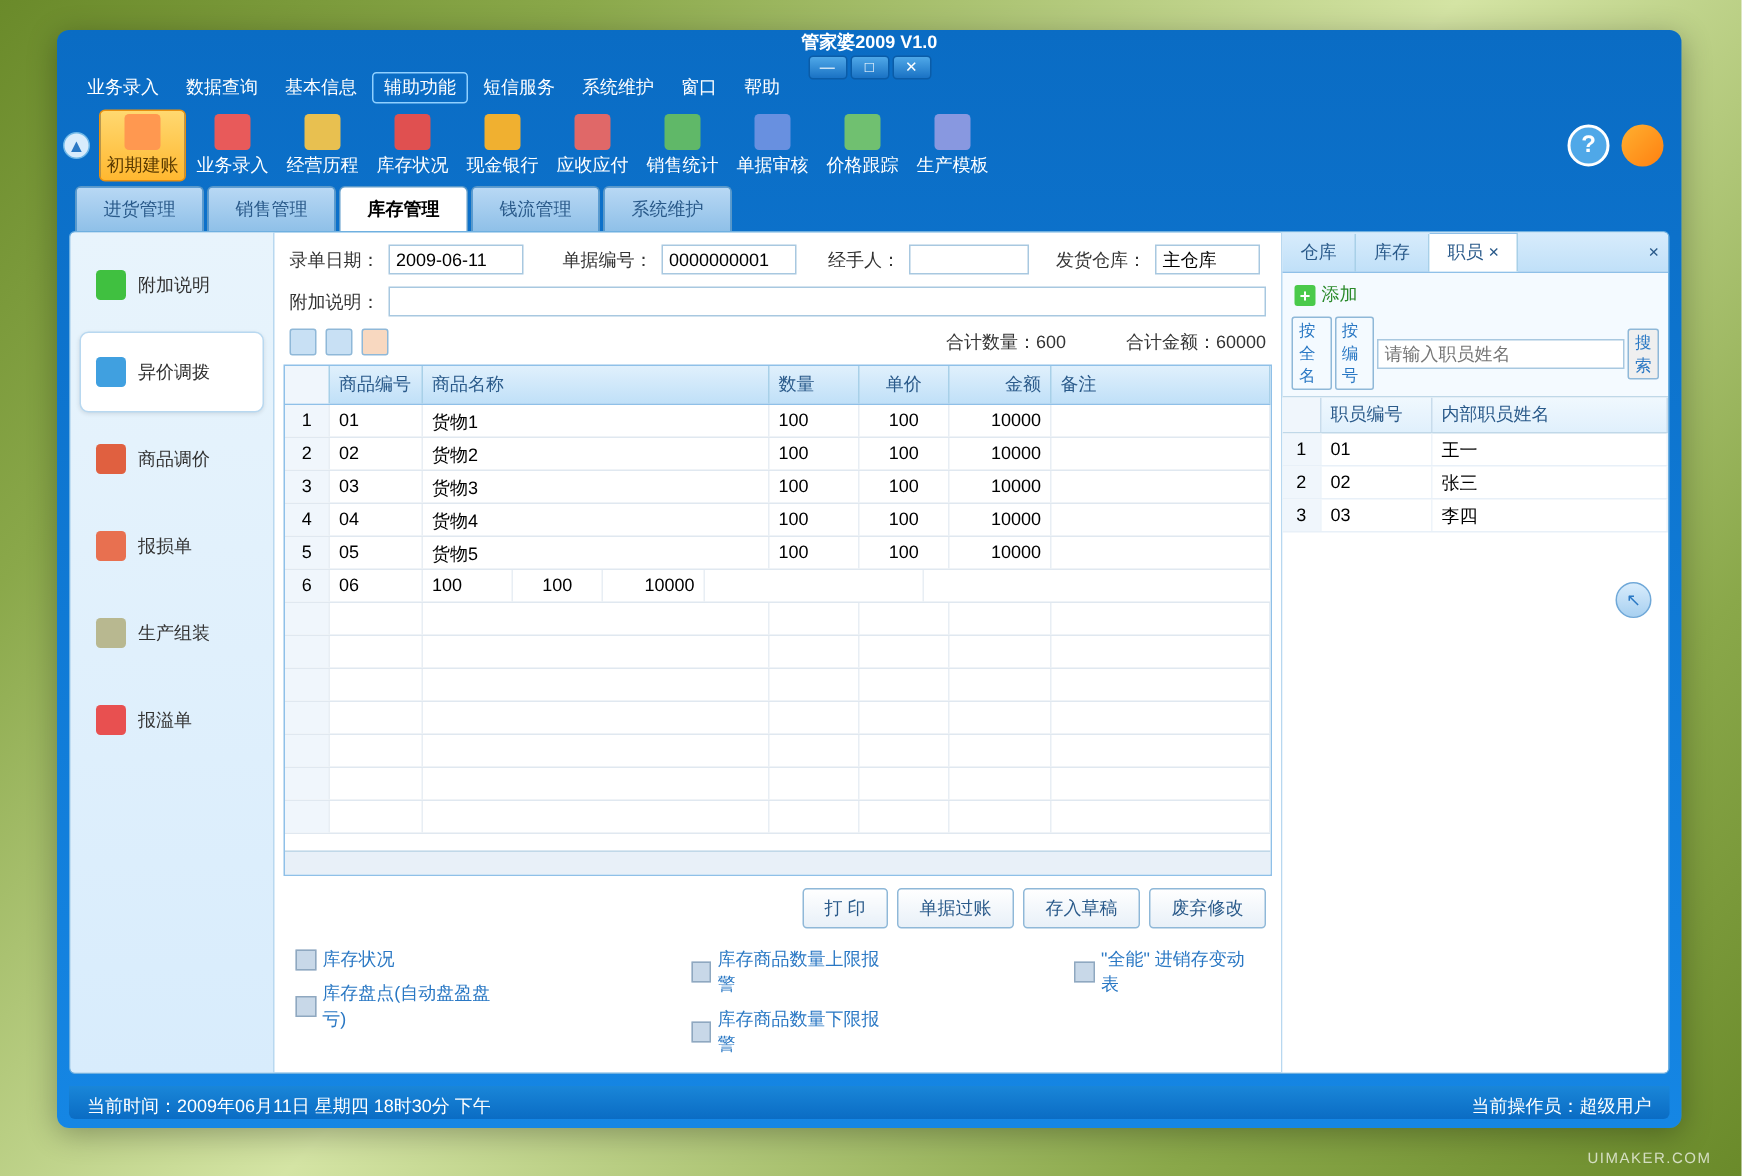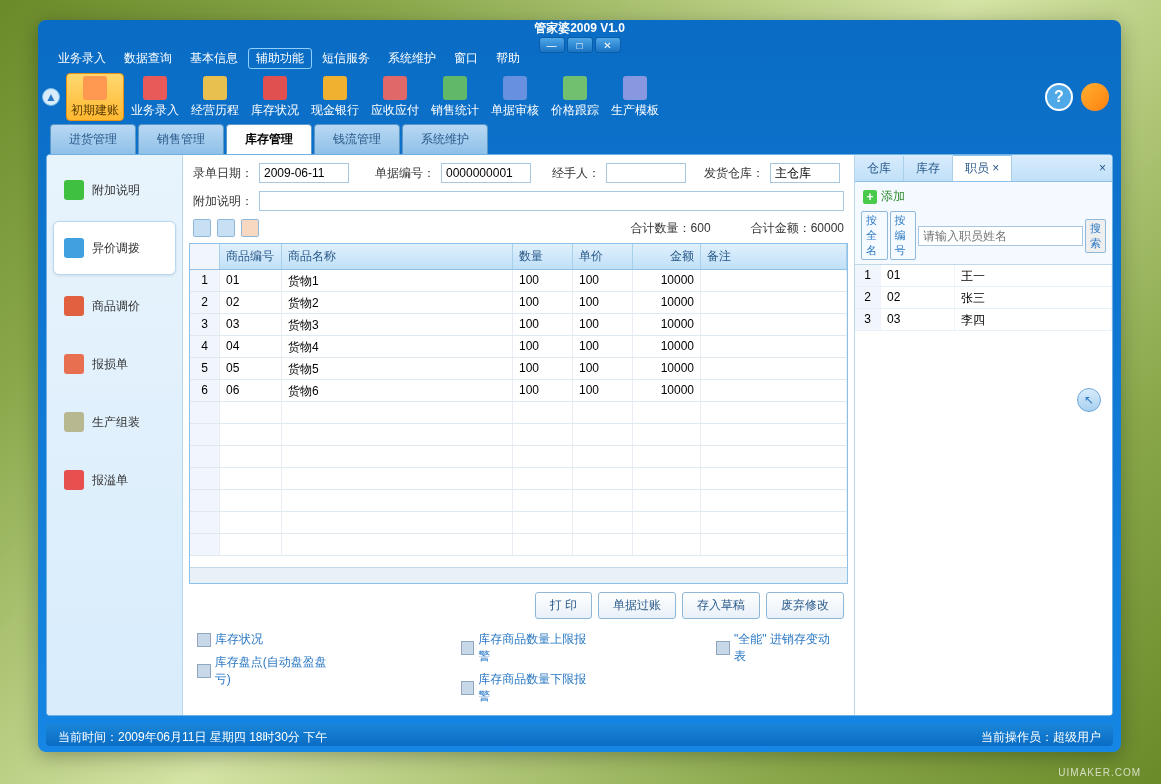--- a/index.html
+++ b/index.html
@@ -40,21 +40,21 @@
 .grid-wrap{flex:1;border:1px solid #8fc0e8;display:flex;flex-direction:column;overflow:hidden;}
 .grid-head{display:flex;background:linear-gradient(to bottom,#e0f0fc,#c0e0f8);border-bottom:1px solid #8fc0e8;}
 .grid-head .cell{border-right:1px solid #a8d0e8;padding:4px 6px;color:#2a5a8a;font-weight:normal;}
 .grid-body{flex:1;overflow:auto;background:#fff;}
 .grid-row{display:flex;border-bottom:1px solid #e0e8f0;}
 .grid-row .cell{border-right:1px solid #e8eef4;padding:3px 6px;height:21px;}
 .c-idx{width:30px;text-align:center;background:#f0f6fc;}
 .c-code{width:62px;}
 .c-name{flex:1;min-width:200px;}
 .c-qty{width:60px;}
-.c-price{width:60px;text-align:left;}
+.c-price{width:60px;text-align:center;}
 .c-amt{width:68px;text-align:right;}
 .c-note{width:146px;}
 .hscroll{height:16px;background:#e8f0f8;border-top:1px solid #c0d8e8;}
 .btn-row{display:flex;justify-content:flex-end;gap:6px;padding:4px;}
 .btn{padding:4px 14px;background:linear-gradient(to bottom,#fff,#e8f0f8);border:1px solid #8fb8d8;border-radius:3px;cursor:pointer;color:#2a5a8a;}
 .links-row{display:flex;padding:4px 8px;gap:120px;}
 .links-col{display:flex;flex-direction:column;gap:6px;}
 .link-item{display:flex;align-items:center;gap:4px;color:#2a78c4;cursor:pointer;}
 .link-icon{width:14px;height:14px;background:#c8d8e8;border:1px solid #8fa8c0;}
 .right-panel{width:258px;border-left:1px solid #b8d8f0;display:flex;flex-direction:column;background:#f4faff;}
@@ -267,21 +267,20 @@
               <div class="cell c-code">05</div>
               <div class="cell c-name">货物5</div>
               <div class="cell c-qty">100</div>
               <div class="cell c-price">100</div>
               <div class="cell c-amt">10000</div>
               <div class="cell c-note"></div>
             </div>
             <div class="grid-row">
               <div class="cell c-idx">6</div>
               <div class="cell c-code">06</div>
-              <div class="cell c-name">货物6</div>
               <div class="cell c-qty">100</div>
               <div class="cell c-price">100</div>
               <div class="cell c-amt">10000</div>
               <div class="cell c-note"></div>
             </div>
             <div class="grid-row">
               <div class="cell c-idx"></div>
               <div class="cell c-code"></div>
               <div class="cell c-name"></div>
               <div class="cell c-qty"></div>
@@ -395,20 +394,25 @@
         <div class="plus-icon">+</div>
         <span>添加</span>
       </div>
       <div class="rp-search">
         <span class="chip">按全名</span>
         <span class="chip">按编号</span>
         <input class="form-input" style="flex: 1 1 0%;" placeholder="请输入职员姓名">
         <button class="chip">搜索</button>
       </div>
       <div class="rp-grid">
+        <div class="rp-head">
+          <div class="rc rc-i"></div>
+          <div class="rc rc-c">职员编号</div>
+          <div class="rc rc-n">内部职员姓名</div>
+        </div>
         <div id="rp-body">
             <div class="rp-row">
               <div class="rc rc-i">1</div>
               <div class="rc rc-c">01</div>
               <div class="rc rc-n">王一</div>
             </div>
             <div class="rp-row">
               <div class="rc rc-i">2</div>
               <div class="rc rc-c">02</div>
               <div class="rc rc-n">张三</div>

